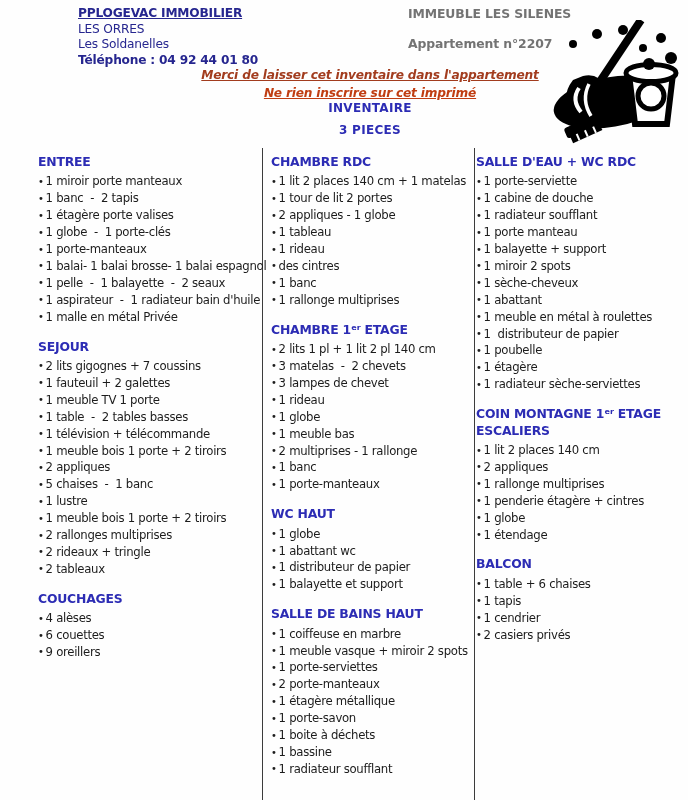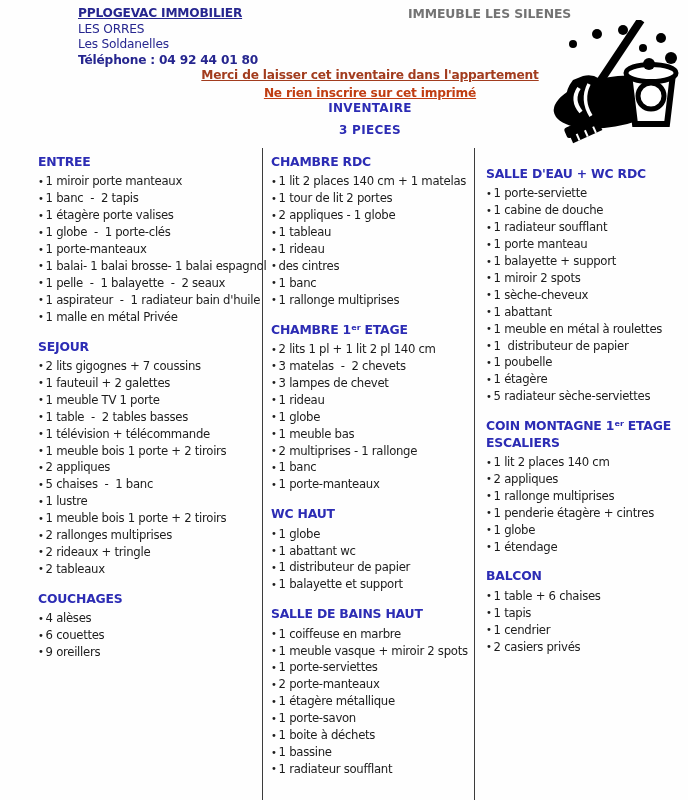--- a/index.html
+++ b/index.html
@@ -7,31 +7,31 @@
     position:relative;width:688px;height:800px;background:#fefefe;
     font-family:"DejaVu Sans","Liberation Sans",sans-serif;
     color:#1c1c1c;overflow:hidden;margin:0 auto;
   }
   
   .agency{position:absolute;left:78px;top:6px;line-height:15.6px;font-size:12.2px;color:#26268f;letter-spacing:-0.2px;}
   .agency .name{font-weight:bold;text-decoration:underline;}
   .agency .phone{font-weight:bold;}
   .building-block{position:absolute;left:408px;top:6px;font-size:12.4px;color:#737373;font-weight:bold;letter-spacing:-0.1px;}
   .building-block .apt{margin-top:15px;}
-  .notices{position:absolute;left:150px;top:66px;width:440px;text-align:center;font-size:12.2px;line-height:18px;font-weight:bold;letter-spacing:-0.2px;}
+  .notices{position:absolute;left:150px;top:66px;width:440px;text-align:center;font-size:12.2px;line-height:18px;font-style:italic;font-weight:bold;letter-spacing:-0.2px;}
   .notice-1{color:#a23c1e;text-decoration:underline;}
   .notice-2{color:#c03d12;text-decoration:underline;}
   .titles{position:absolute;left:150px;top:98px;width:440px;text-align:center;color:#2c2cb4;font-weight:bold;font-size:12px;line-height:21.5px;letter-spacing:0.3px;}
   .logo{position:absolute;left:543px;top:20px;}
   
   .bodygrid{position:absolute;left:0;top:148px;right:0;bottom:0;display:flex;}
   .col{box-sizing:border-box;padding-top:6px;}
   .col-1{width:262px;padding-left:38px;}
   .col-2{width:212px;padding-left:9px;}
-  .col-3{flex:1;padding-left:12px;margin-top:12px;}
+  .col-3{flex:1;padding-left:2px;}
   .divider{position:absolute;top:148px;bottom:0;width:1px;background:#3c3c3c;}
   .divider-1{left:262px;}
   .divider-2{left:474px;}
   .section{margin-bottom:13px;}
   .heading{color:#2c2cb4;font-weight:bold;font-size:12.4px;line-height:16.4px;letter-spacing:-0.2px;white-space:nowrap;margin-bottom:3px;}
   .heading + .heading{margin-top:-3px;}
   .item{font-size:11.7px;line-height:16.4px;white-space:pre;letter-spacing:-0.3px;}
   .bullet{font-size:10px;margin-right:2px;vertical-align:0.5px;}
 </style>
 </head>
@@ -41,20 +41,21 @@
 
   <div class="agency">
     <div class="name">PPLOGEVAC IMMOBILIER</div>
     <div>LES ORRES</div>
     <div>Les Soldanelles</div>
     <div class="phone">Téléphone : 04 92 44 01 80</div>
   </div>
 
   <div class="building-block">
     <div>IMMEUBLE LES SILENES</div>
+    <div class="apt">Appartement n°2207</div>
   </div>
 
   <div class="notices">
     <div class="notice-1">Merci de laisser cet inventaire dans l'appartement</div>
     <div class="notice-2">Ne rien inscrire sur cet imprimé</div>
   </div>
 
   <div class="titles">
     <div>INVENTAIRE</div>
     <div>3 PIECES</div>
@@ -183,21 +184,21 @@
           <div class="item"><span class="bullet">•</span><span>1 radiateur soufflant</span></div>
           <div class="item"><span class="bullet">•</span><span>1 porte manteau</span></div>
           <div class="item"><span class="bullet">•</span><span>1 balayette + support</span></div>
           <div class="item"><span class="bullet">•</span><span>1 miroir 2 spots</span></div>
           <div class="item"><span class="bullet">•</span><span>1 sèche-cheveux</span></div>
           <div class="item"><span class="bullet">•</span><span>1 abattant</span></div>
           <div class="item"><span class="bullet">•</span><span>1 meuble en métal à roulettes</span></div>
           <div class="item"><span class="bullet">•</span><span>1  distributeur de papier</span></div>
           <div class="item"><span class="bullet">•</span><span>1 poubelle</span></div>
           <div class="item"><span class="bullet">•</span><span>1 étagère</span></div>
-          <div class="item"><span class="bullet">•</span><span>5 radiateur sèche-serviettes</span></div>
+          <div class="item"><span class="bullet">•</span><span>1 radiateur sèche-serviettes</span></div>
         </div>
         <div class="section">
           <div class="heading">COIN MONTAGNE 1ᵉʳ ETAGE</div>
           <div class="heading">ESCALIERS</div>
           <div class="item"><span class="bullet">•</span><span>1 lit 2 places 140 cm</span></div>
           <div class="item"><span class="bullet">•</span><span>2 appliques</span></div>
           <div class="item"><span class="bullet">•</span><span>1 rallonge multiprises</span></div>
           <div class="item"><span class="bullet">•</span><span>1 penderie étagère + cintres</span></div>
           <div class="item"><span class="bullet">•</span><span>1 globe</span></div>
           <div class="item"><span class="bullet">•</span><span>1 étendage</span></div>

